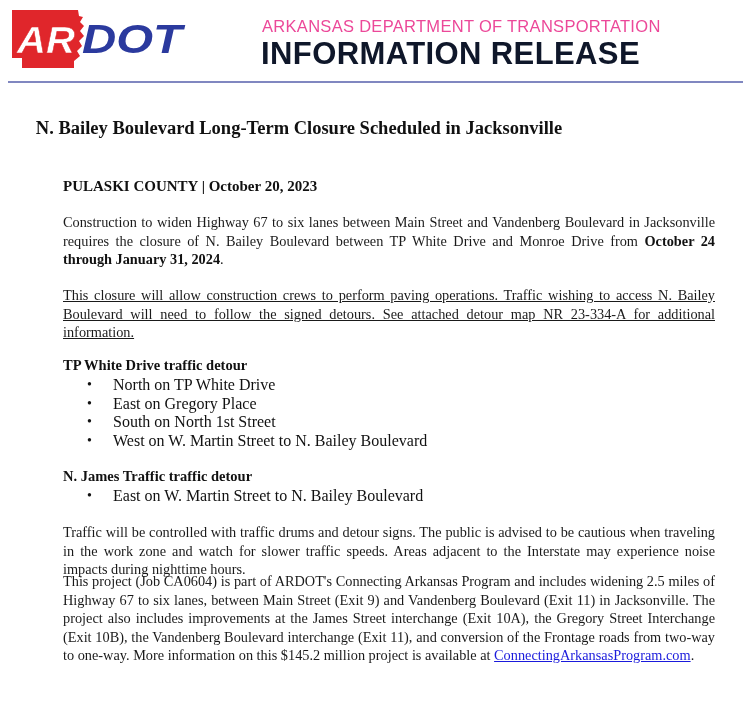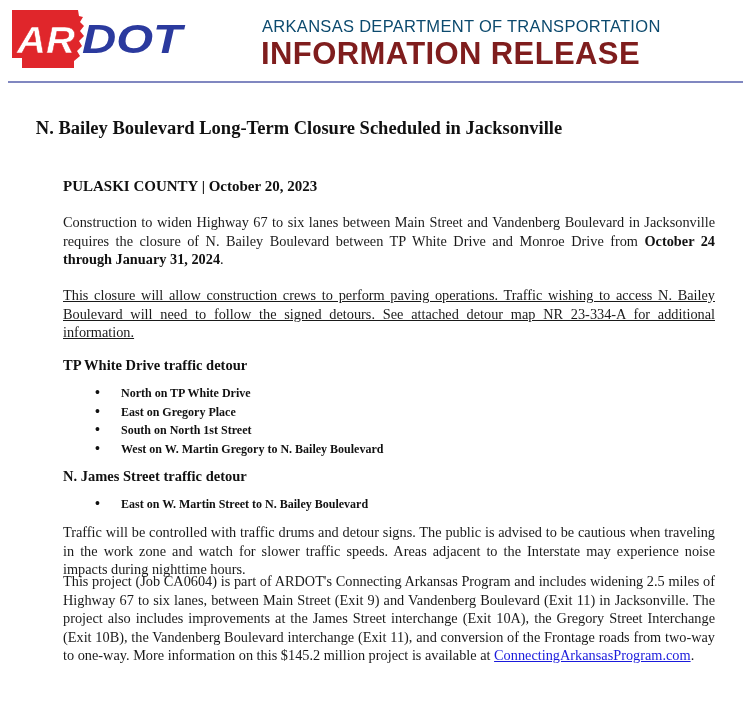--- a/index.html
+++ b/index.html
@@ -1,27 +1,27 @@
 <!DOCTYPE html>
 <html><head>
   <meta charset="utf-8">
   <style>
     html, body { margin: 0; padding: 0; background: #ffffff; }
     body { width: 751px; height: 721px; position: relative; overflow: hidden; font-family: "DejaVu Serif", serif; color: #111; }
     .header { position: absolute; left: 0; top: 0; width: 609px; height: 84px; }
     .logo { position: absolute; left: 8px; top: 8px; width: 180px; height: 64px; }
-    .agency { position: absolute; left: 262px; top: 17px; font-family: "Liberation Sans", sans-serif; font-size: 16.5px; color: #0c4a6e; letter-spacing: 0.3px; white-space: nowrap; }
-    .release { position: absolute; left: 261px; top: 36px; font-family: "Liberation Sans", sans-serif; font-weight: bold; font-size: 31px; color: #7f1d1d; letter-spacing: 0.4px; white-space: nowrap; }
+    .agency { position: absolute; left: 262px; top: 17px; font-family: "Liberation Sans", sans-serif; font-size: 16.5px; color: #ec4899; letter-spacing: 0.3px; white-space: nowrap; }
+    .release { position: absolute; left: 261px; top: 36px; font-family: "Liberation Sans", sans-serif; font-weight: bold; font-size: 31px; color: #0f172a; letter-spacing: 0.4px; white-space: nowrap; }
     .rule { position: absolute; left: 8px; top: 81px; width: 735px; height: 2px; background: #8087c0; }
     .title { position: absolute; left: 0; top: 118px; width: 598px; text-align: center; font-family: "Liberation Serif", serif; font-weight: bold; font-size: 18.5px; color: #111; }
     .dateline { position: absolute; left: 63px; top: 178px; font-family: "Liberation Serif", serif; font-weight: bold; font-size: 15px; }
     .para { position: absolute; left: 63px; width: 652px; font-family: "Liberation Serif", serif; font-size: 14.3px; line-height: 18.6px; text-align: justify; color: #1a1a1a; }
     .para b { font-weight: bold; color: #111; }
     .subhead { position: absolute; left: 63px; font-family: "Liberation Serif", serif; font-weight: bold; font-size: 14.5px; }
-    ul.detour { position: absolute; left: 63px; margin: 8px; padding: 0; list-style: none; font-family: "Liberation Serif", serif; font-size: 12px; font-weight: bold; }
+    ul.detour { position: absolute; left: 63px; margin: 0; padding: 0; list-style: none; font-family: "Liberation Serif", serif; font-size: 16px; }
     ul.detour li { position: relative; padding-left: 50px; height: 18.7px; line-height: 18.7px; }
     ul.detour li::before { content: "\2022"; position: absolute; left: 24px; top: 0; font-size: 14px; }
     a.link { color: #1a1adc; text-decoration: underline; }
   </style>
 </head>
 <body>
 
 <div class="header">
   <svg class="logo" viewBox="0 0 180 64" width="180" height="64">
 
@@ -44,24 +44,24 @@
   <span>Construction to widen Highway 67 to six lanes between Main Street and Vandenberg Boulevard in Jacksonville requires the closure of N. Bailey Boulevard between TP White Drive and Monroe Drive from </span><b>October 24 through January 31, 2024</b><span>.</span>
 </div>
 
 <div class="para" style="top:286px;text-decoration:underline;">This closure will allow construction crews to perform paving operations. Traffic wishing to access N. Bailey Boulevard will need to follow the signed detours. See attached detour map NR 23-334-A for additional information.</div>
 
 <div class="subhead" style="top:357px;">TP White Drive traffic detour</div>
 <ul class="detour" style="top:376px;">
   <li>North on TP White Drive</li>
   <li>East on Gregory Place</li>
   <li>South on North 1st Street</li>
-  <li>West on W. Martin Gregory to N. Bailey Boulevard</li>
+  <li>West on W. Martin Street to N. Bailey Boulevard</li>
 </ul>
 
-<div class="subhead" style="top:468px;">N. James Street traffic detour</div>
+<div class="subhead" style="top:468px;">N. James Traffic traffic detour</div>
 <ul class="detour" style="top:487px;">
   <li>East on W. Martin Street to N. Bailey Boulevard</li>
 </ul>
 
 <div class="para" style="top:523px;">Traffic will be controlled with traffic drums and detour signs. The public is advised to be cautious when traveling in the work zone and watch for slower traffic speeds. Areas adjacent to the Interstate may experience noise impacts during nighttime hours.</div>
 
 <div class="para" style="top:572px;">
   <span>This project (Job CA0604) is part of ARDOT's Connecting Arkansas Program and includes widening 2.5 miles of Highway 67 to six lanes, between Main Street (Exit 9) and Vandenberg Boulevard (Exit 11) in Jacksonville. The project also includes improvements at the James Street interchange (Exit 10A), the Gregory Street Interchange (Exit 10B), the Vandenberg Boulevard interchange (Exit 11), and conversion of the Frontage roads from two-way to one-way. More information on this $145.2 million project is available at </span><a class="link" href="#">ConnectingArkansasProgram.com</a><span>.</span>
 </div>
 

